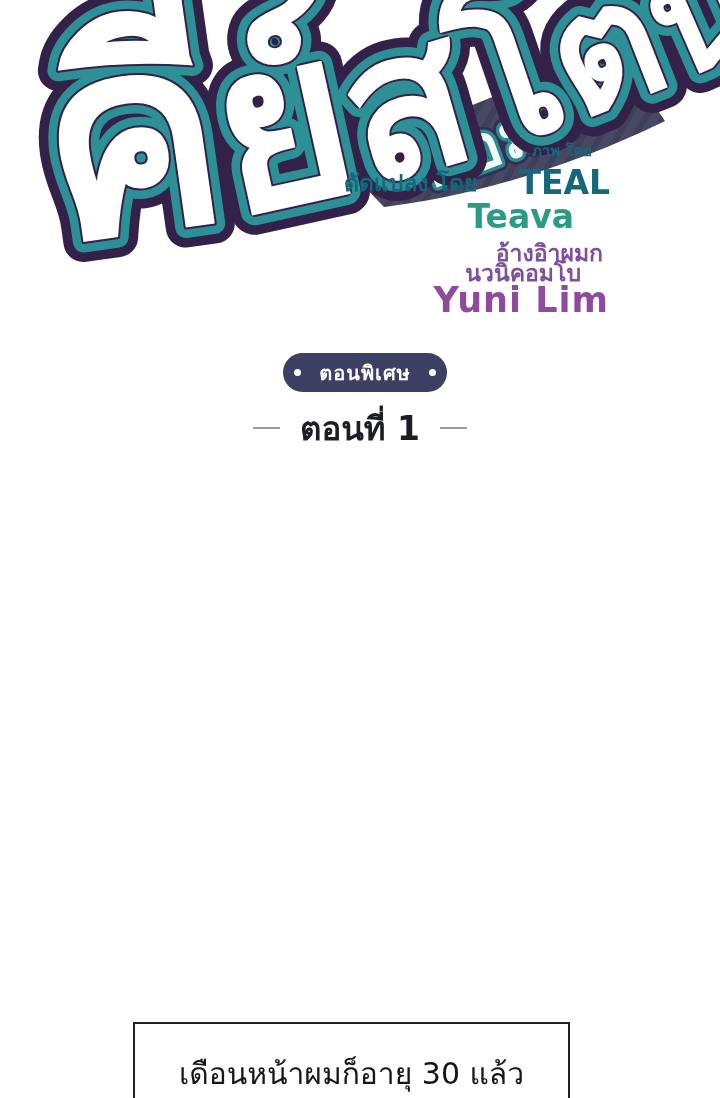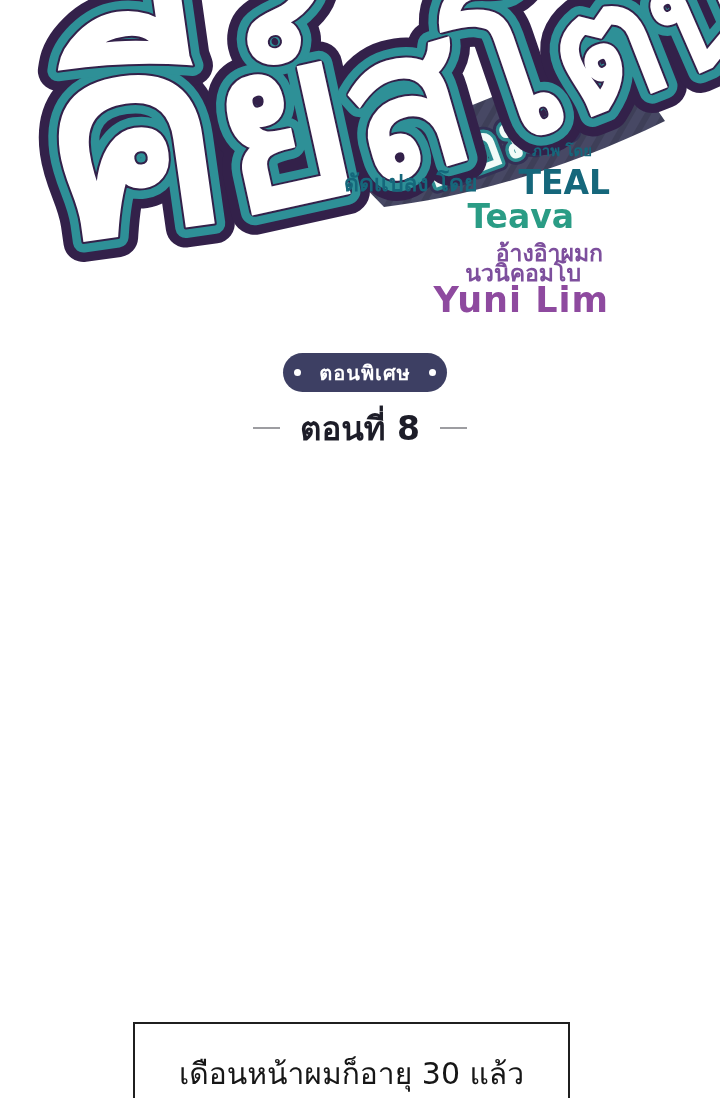--- a/index.html
+++ b/index.html
@@ -121,21 +121,21 @@
   <div class="credit c-based-name">Yuni Lim</div>
 
   <div class="badge">
     <span class="badge-dot"></span>
     <span class="badge-label">ตอนพิเศษ</span>
     <span class="badge-dot"></span>
   </div>
 
   <div class="episode-row">
     <span class="dash"></span>
-    <span class="episode-title">ตอนที่ 8</span>
+    <span class="episode-title">ตอนที่ 1</span>
     <span class="dash"></span>
   </div>
 
   <div class="narration-box">
     <span class="narration-text">เดือนหน้าผมก็อายุ 30 แล้ว</span>
   </div>
 
 </div>
 
 </body></html>

